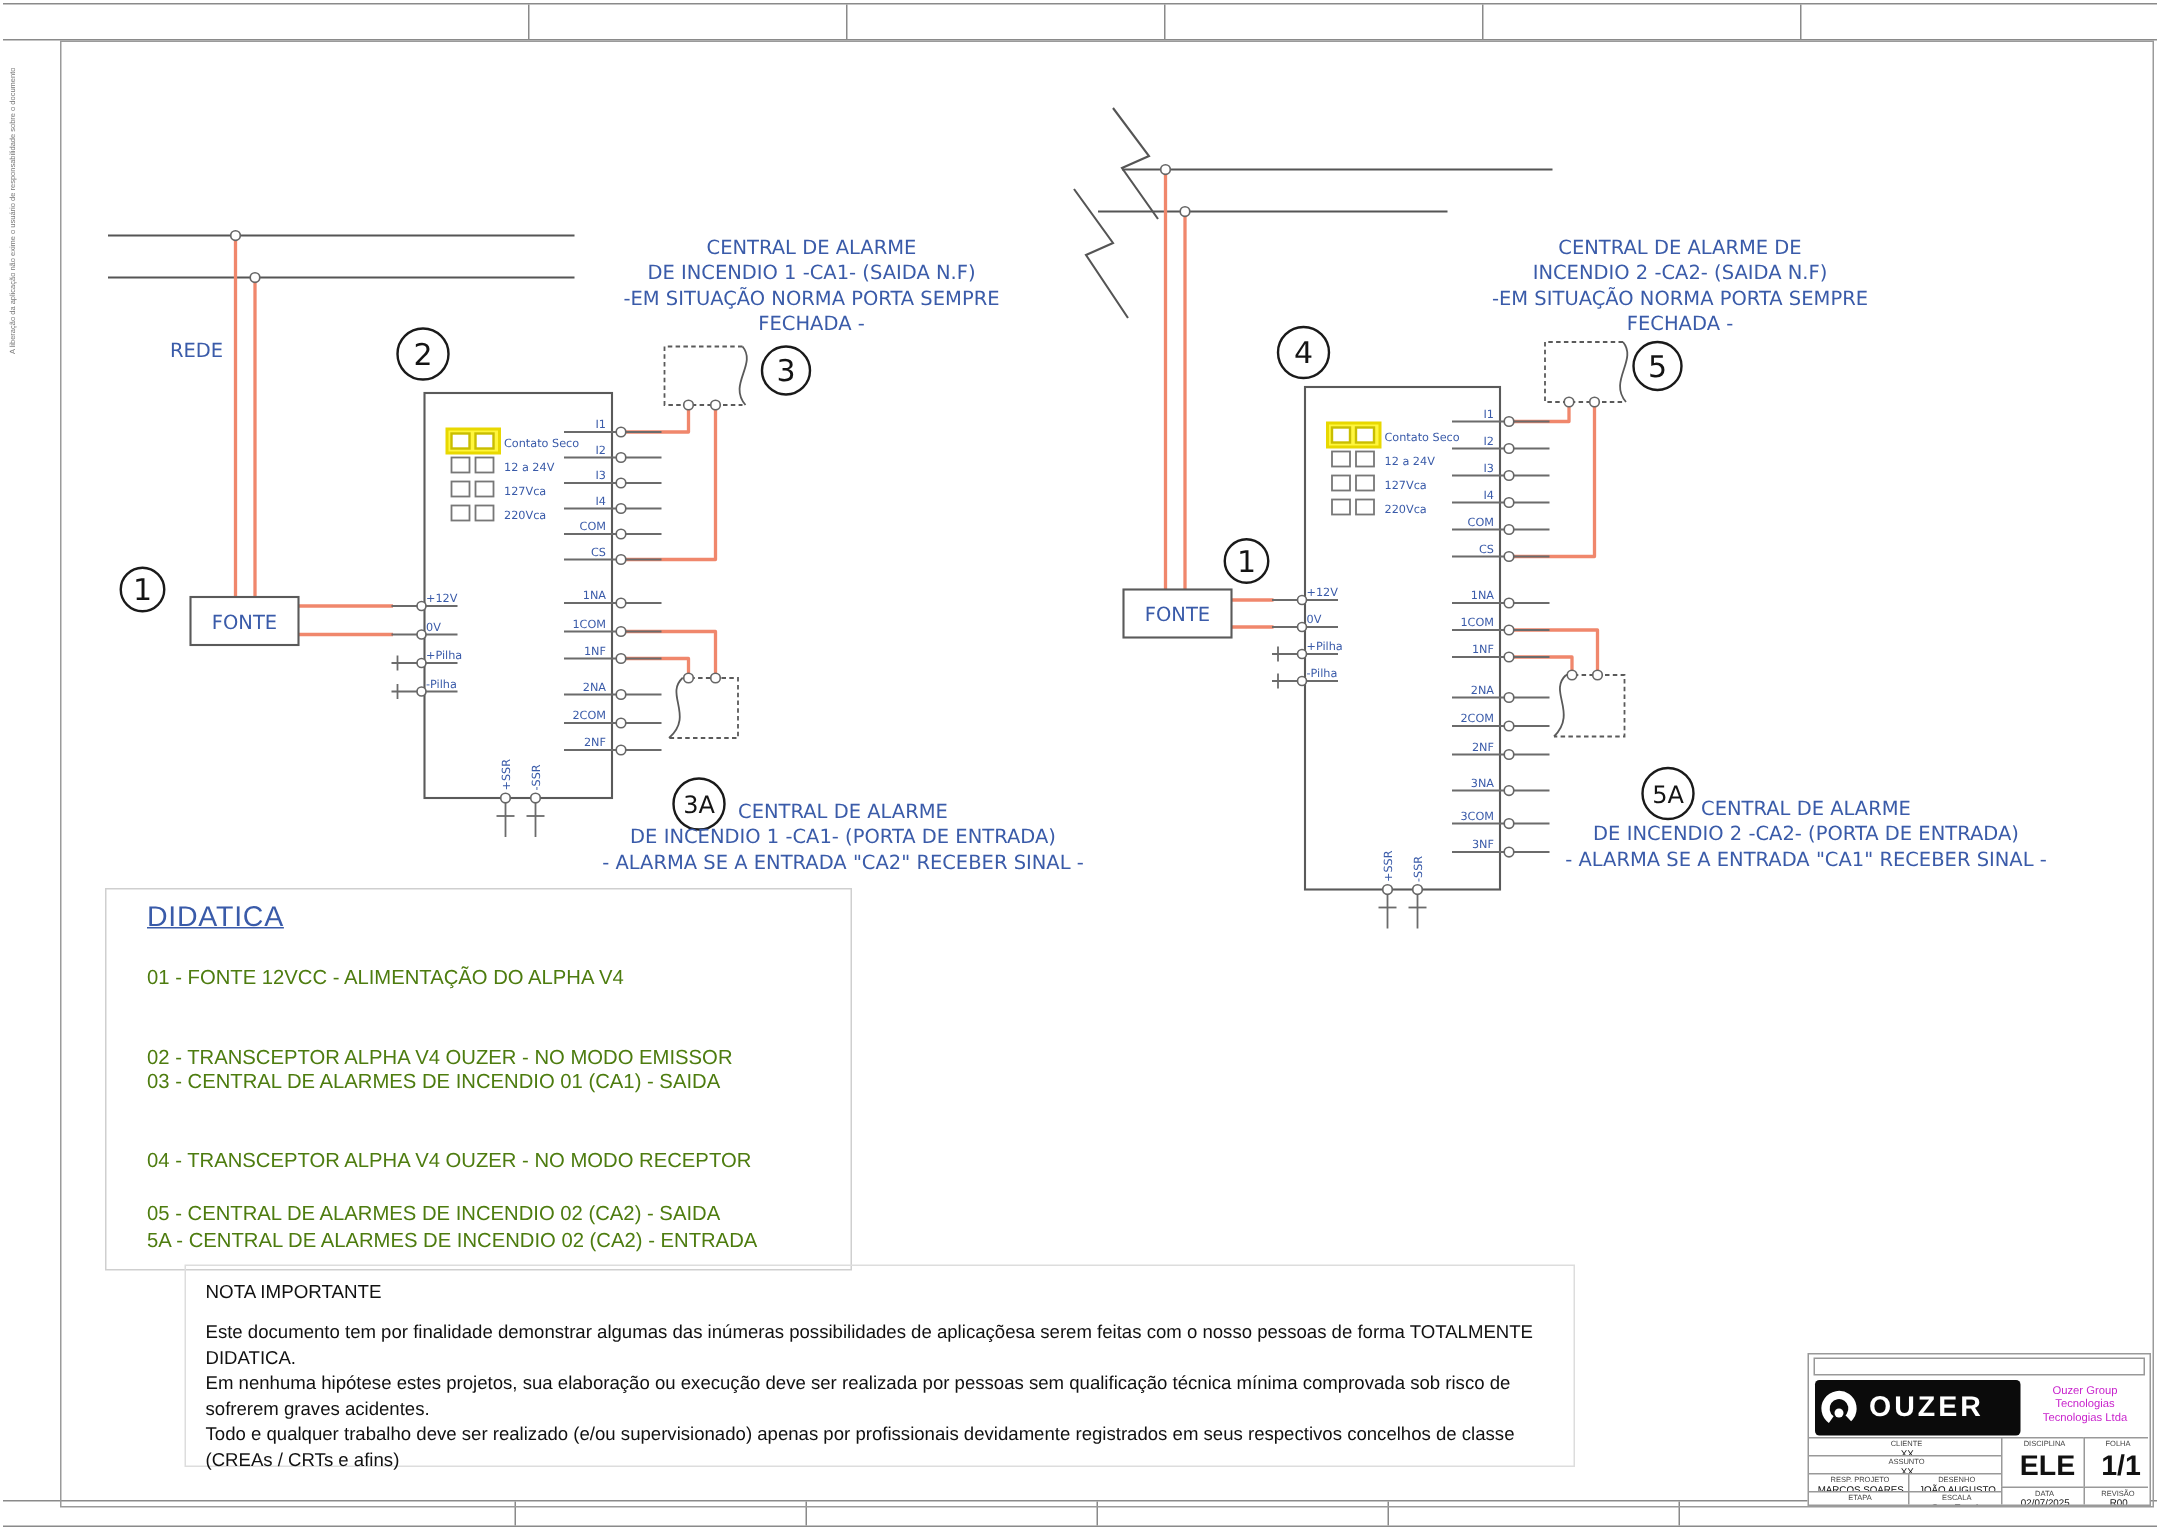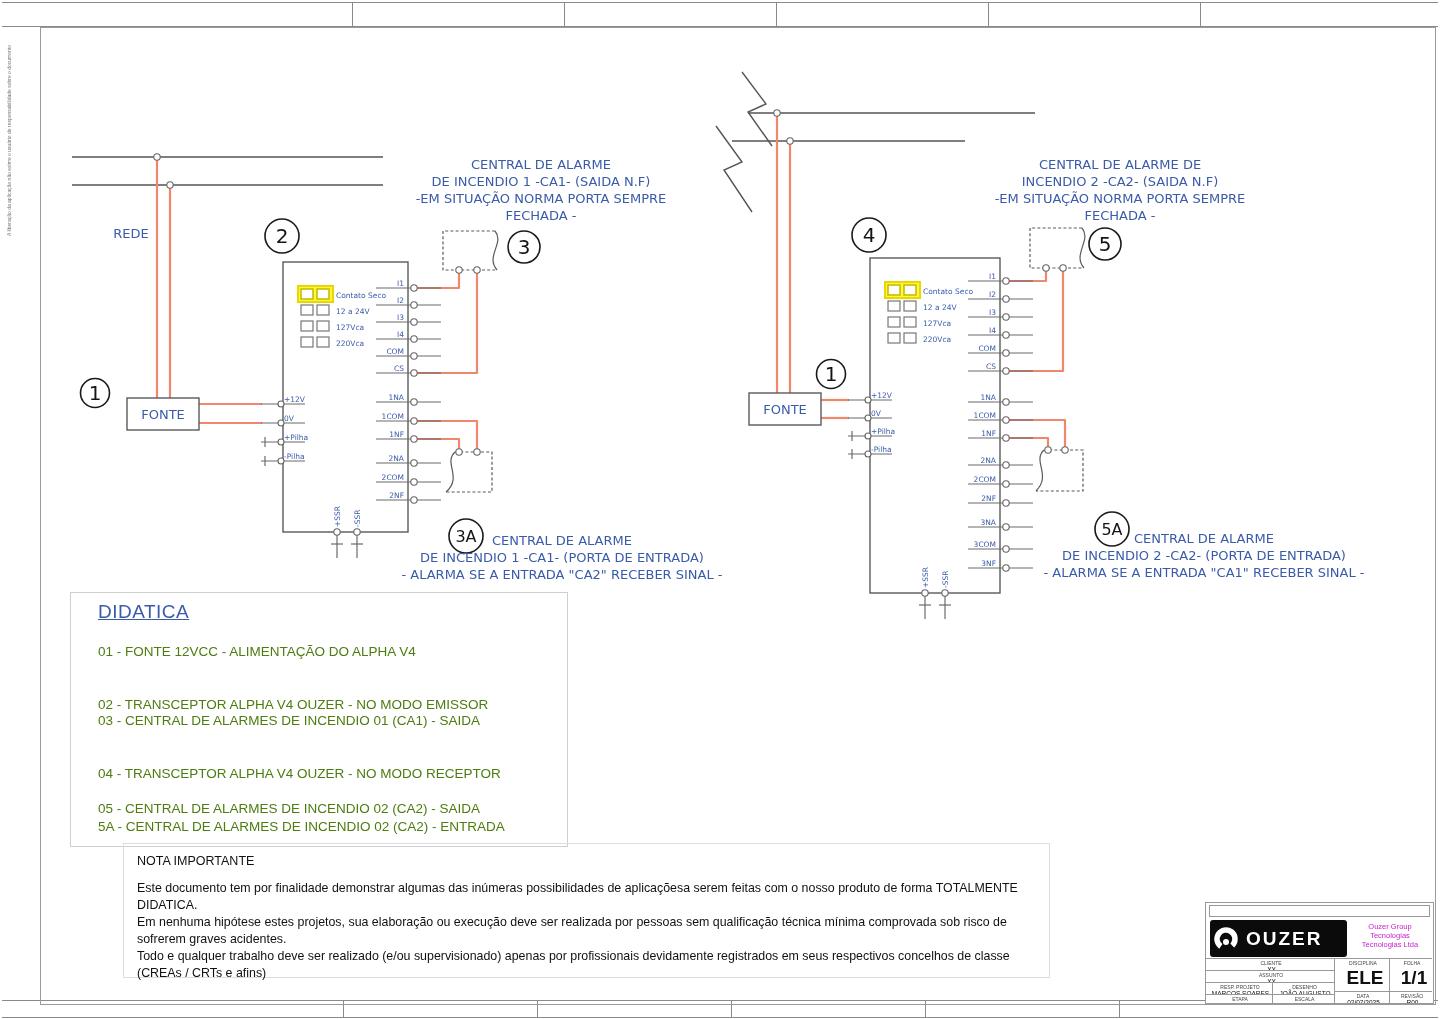--- a/index.html
+++ b/index.html
@@ -393,21 +393,21 @@
     <div class="litem" style="top:104px">02 - TRANSCEPTOR ALPHA V4 OUZER - NO MODO EMISSOR</div>
     <div class="litem" style="top:120px">03 - CENTRAL DE ALARMES DE INCENDIO 01 (CA1) - SAIDA</div>
     <div class="litem" style="top:173px">04 - TRANSCEPTOR ALPHA V4 OUZER - NO MODO RECEPTOR</div>
     <div class="litem" style="top:208px">05 - CENTRAL DE ALARMES DE INCENDIO 02 (CA2) - SAIDA</div>
     <div class="litem" style="top:226px">5A - CENTRAL DE ALARMES DE INCENDIO 02 (CA2) - ENTRADA</div>
   </div>
 
   <div class="nota">
     <div class="nota-title">NOTA IMPORTANTE</div>
     <div class="nota-body">
-      <div>Este documento tem por finalidade demonstrar algumas das inúmeras possibilidades de aplicaçõesa serem feitas com o nosso produto de forma TOTALMENTE DIDATICA.</div>
+      <div>Este documento tem por finalidade demonstrar algumas das inúmeras possibilidades de aplicaçõesa serem feitas com o nosso pessoas de forma TOTALMENTE DIDATICA.</div>
       <div>Em nenhuma hipótese estes projetos, sua elaboração ou execução deve ser realizada por pessoas sem qualificação técnica mínima comprovada sob risco de sofrerem graves acidentes.</div>
       <div>Todo e qualquer trabalho deve ser realizado (e/ou supervisionado) apenas por profissionais devidamente registrados em seus respectivos concelhos de classe (CREAs / CRTs e afins)</div>
     </div>
   </div>
 
   <div class="tblock">
     <div class="tb-slim"></div>
     <div class="tb-logo">
       <svg width="32" height="32" viewBox="0 0 32 32">
         <circle cx="16" cy="16" r="9" fill="none" stroke="#fff" stroke-width="5.5" stroke-dasharray="44 13" transform="rotate(125 16 16)"></circle>

